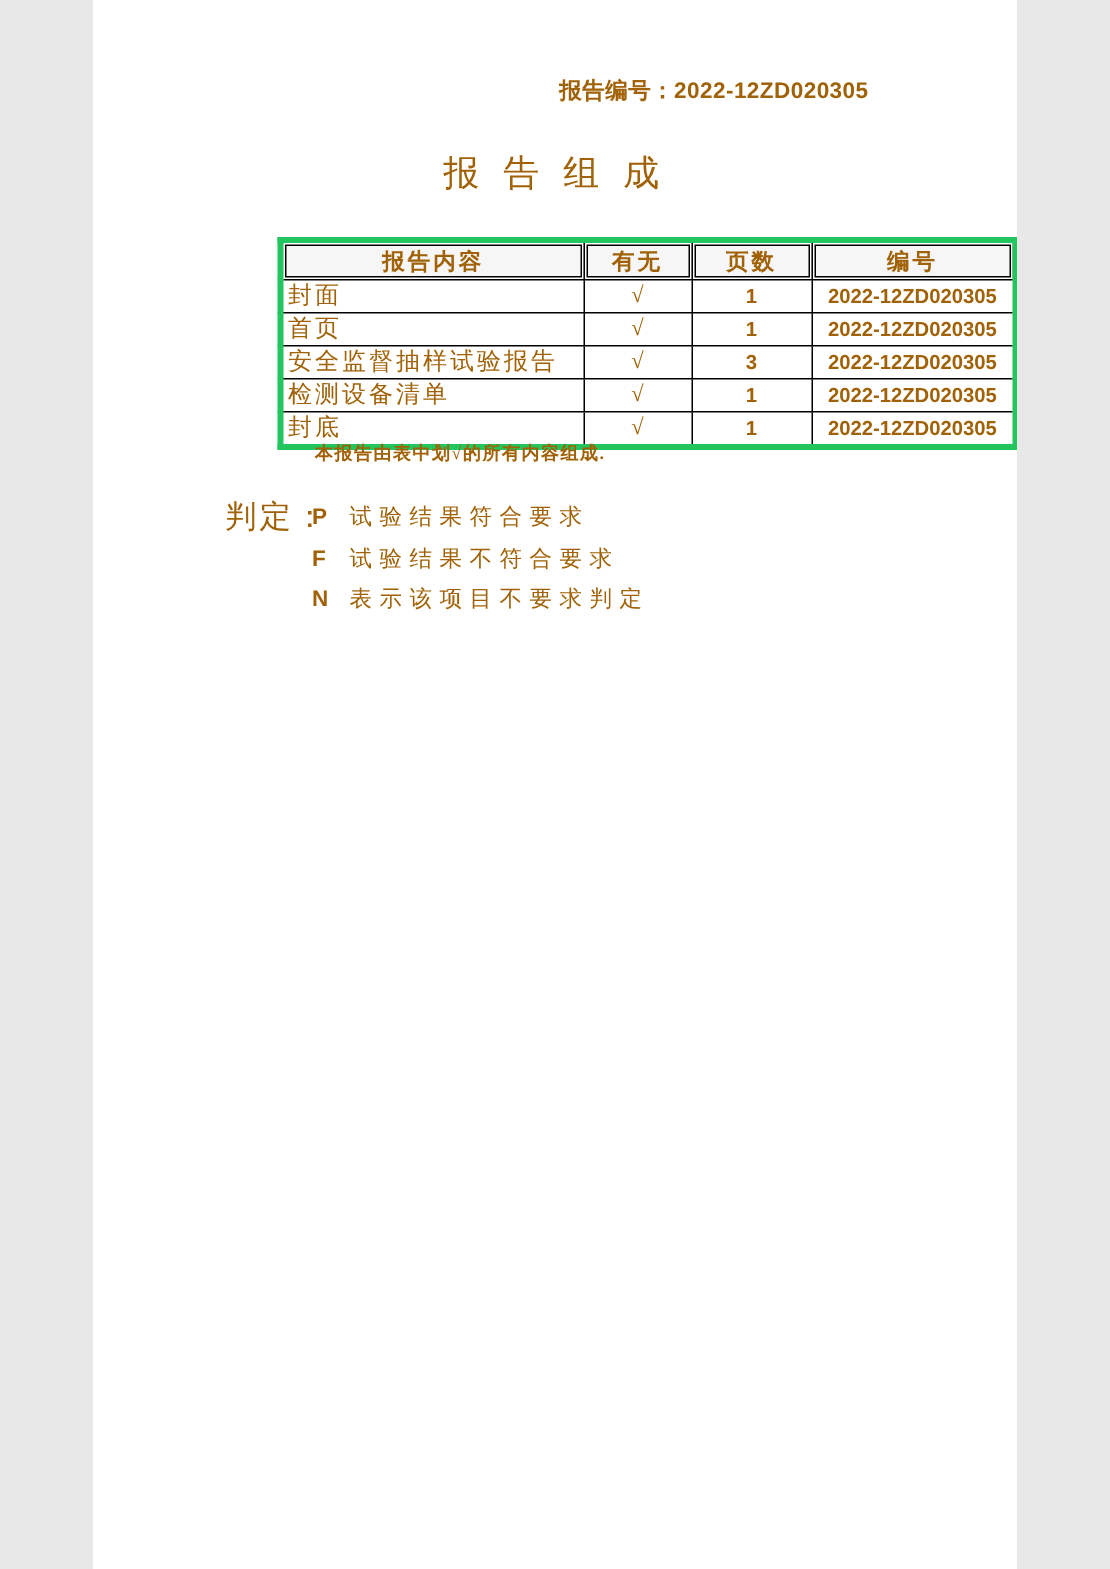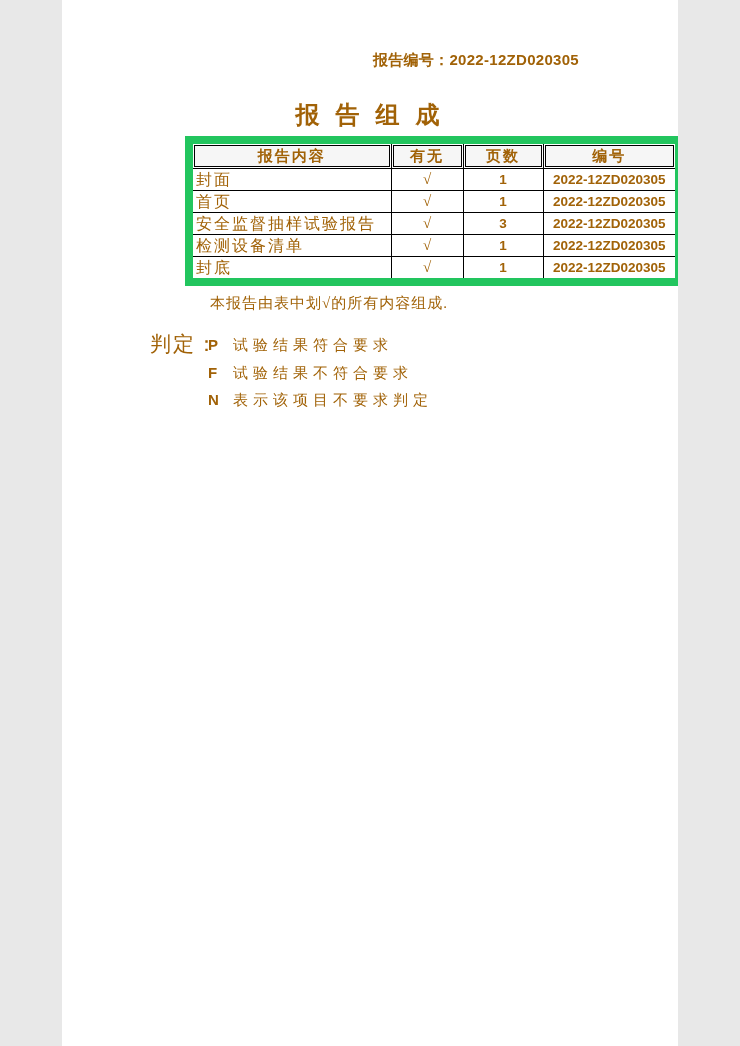--- a/index.html
+++ b/index.html
@@ -14,30 +14,30 @@
   }
   .report-no {
     position:absolute; top:51px; right:99px;
     font-family:"Liberation Sans","DejaVu Sans",sans-serif;
     font-weight:700; font-size:15px; letter-spacing:0.3px;
     white-space:nowrap;
   }
   .title {
     position:absolute; top:99px; left:0; right:0;
     text-align:center;
-    font-size:24px; font-weight:700;
+    font-size:24px; font-weight:400;
     letter-spacing:5px;
     white-space:nowrap;
   }
   table.report-table {
-    position:absolute; left:123px; top:136px;
+    position:absolute; left:123px; top:158px;
     width:490px;
     border-collapse:collapse;
     table-layout:fixed;
-    border:8px solid #22c55e;
+    border:4px solid #22c55e;
   }
   .report-table th {
     border:1px solid #000;
     background:#f6f6f6;
     box-shadow: inset 0 0 0 1px #ffffff, inset 0 0 0 2px #000000;
     height:24px;
     font-size:15px; font-weight:700;
     letter-spacing:2px;
     text-align:center;
     padding:0;
@@ -54,22 +54,23 @@
   }
   td.c-content { text-align:left; padding-left:3px; letter-spacing:2px; }
   td.c-check   { text-align:center; font-size:15px; }
   td.c-pages, td.c-number {
     text-align:center;
     font-family:"Liberation Sans","DejaVu Sans",sans-serif;
     font-weight:700; font-size:13.5px;
   }
   .note {
     position:absolute; left:148px; top:294px;
-    font-size:15px; letter-spacing:1px;
+    font-size:12px; letter-spacing:1px;
     white-space:nowrap;
+    font-weight:bold;
   }
   .judgment { position:absolute; left:88px; top:331px; }
   .j-label {
     position:absolute; left:0; top:0;
     font-size:21px; line-height:27.5px; letter-spacing:2px;
     white-space:nowrap;
   }
   .j-items { margin-left:58px; }
   .j-item { height:27.5px; line-height:27.5px; white-space:nowrap; }
   .j-code {

